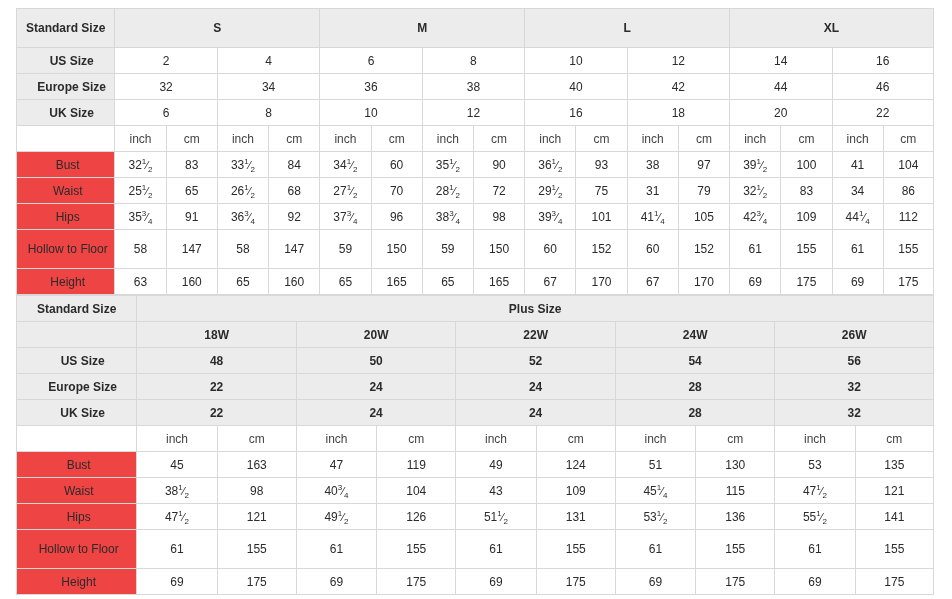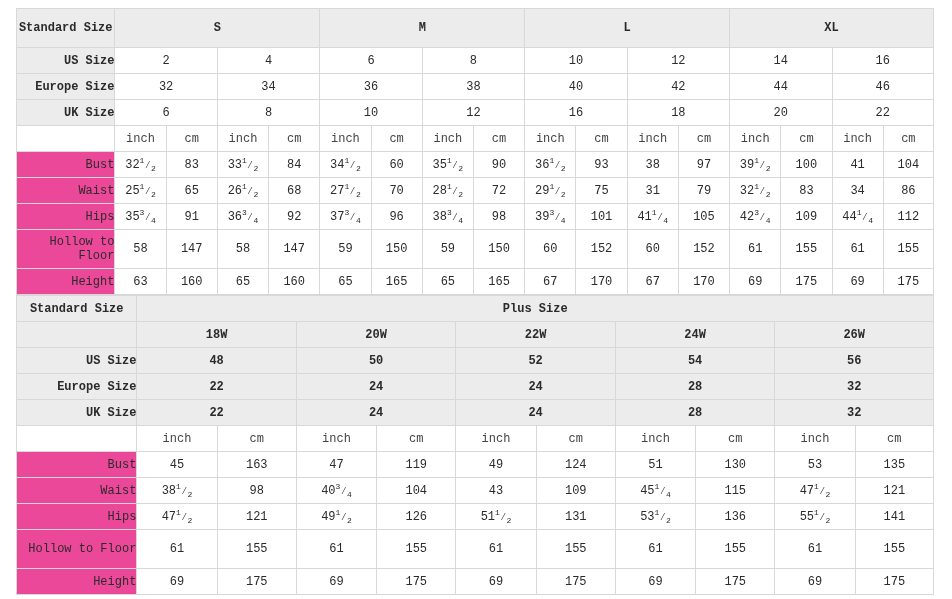--- a/index.html
+++ b/index.html
@@ -7,21 +7,20 @@
     width:952px;height:599px;
     background:#ffffff;
     font-family:"Liberation Sans", sans-serif;
     font-size:12px;
     color:#2b2b2b;
     overflow:hidden;
   }
   .wrap{
     width:918px;
     margin:8px 0 0 16px;
-    font-family:Liberation Mono, monospace;
   }
   table{
     border-collapse:collapse;
     table-layout:fixed;
     width:918px;
   }
   td,th{
     border:1px solid #d8d8d8;
     padding:0;
     text-align:center;
@@ -29,25 +28,25 @@
     font-weight:normal;
     font-size:12px;
     color:#2b2b2b;
     height:25px;
   }
   .hdr{
     background:#ececec;
     font-weight:bold;
   }
   .rowlabel{
-    text-align:right;
+    text-align:center;
     padding-left:4px;
-    background:#ec4899;
-  }
-  .rowlabel.bold{font-weight:bold;background:#ececec;text-align:right;padding-left:12px;}
+    background:#ef4444;
+  }
+  .rowlabel.bold{font-weight:bold;background:#ececec;text-align:center;padding-left:12px;}
   .unitrow td{color:#444;text-align:center;}
   .tall{height:38px;}
   .frac{
     display:inline-block;
     font-size:11px;
     line-height:1;
     vertical-align:-0.05em;
     text-align:center;
   }
   .frac sup{font-size:8px;vertical-align:super;line-height:0;}

